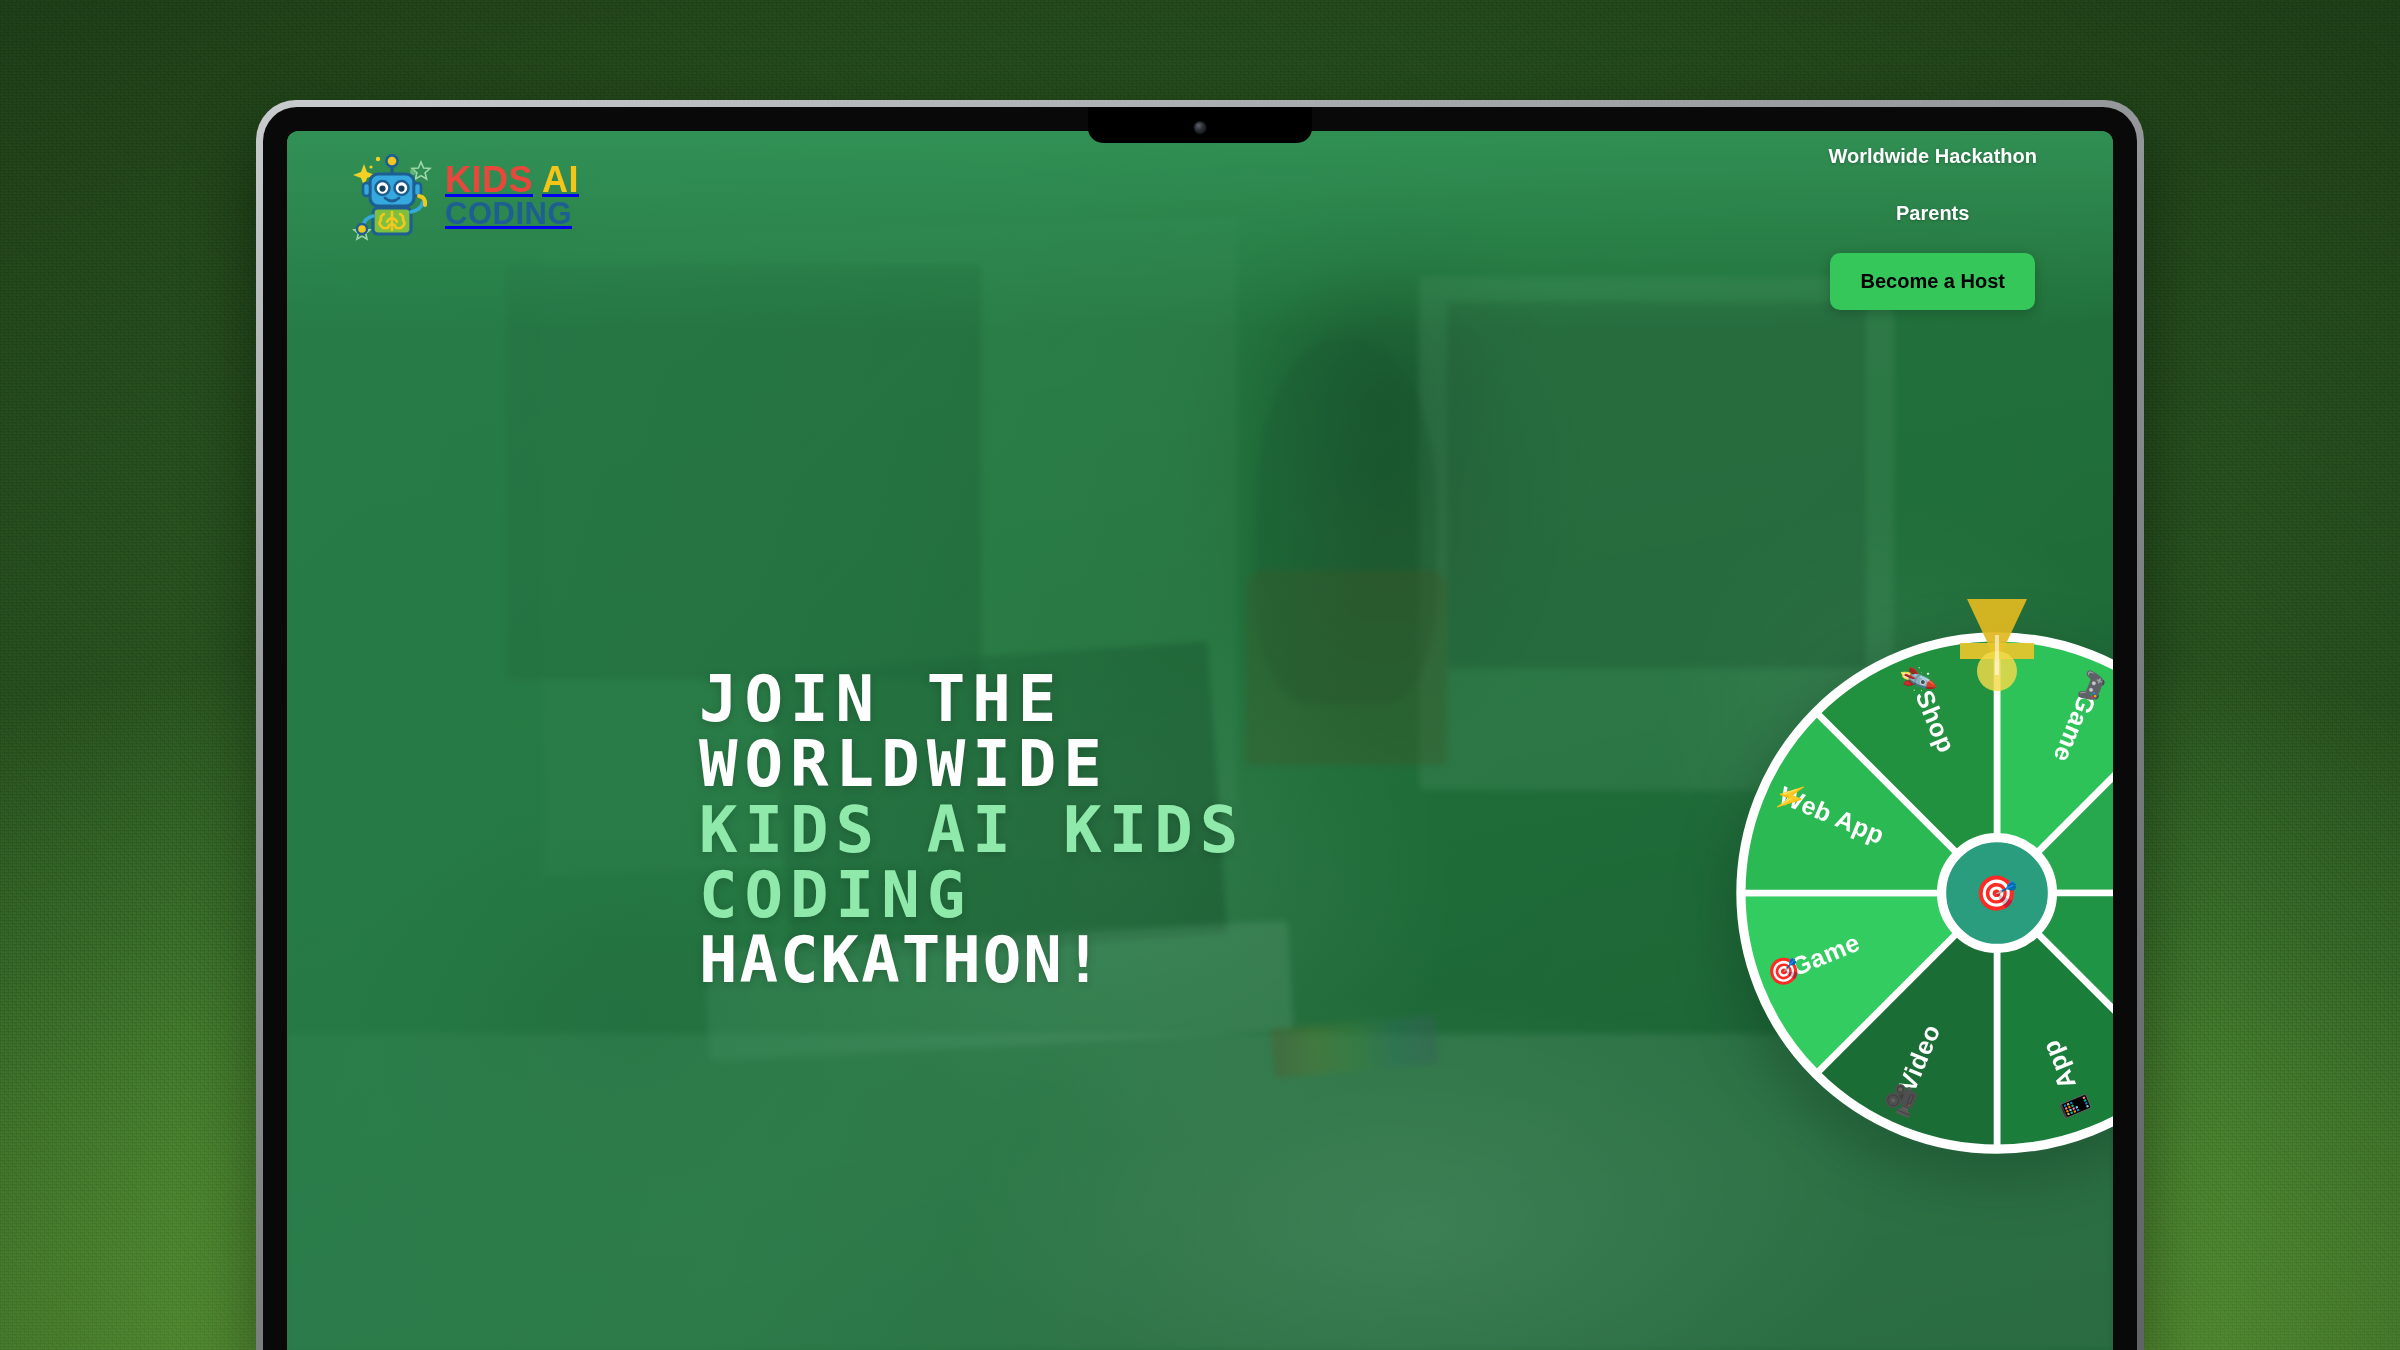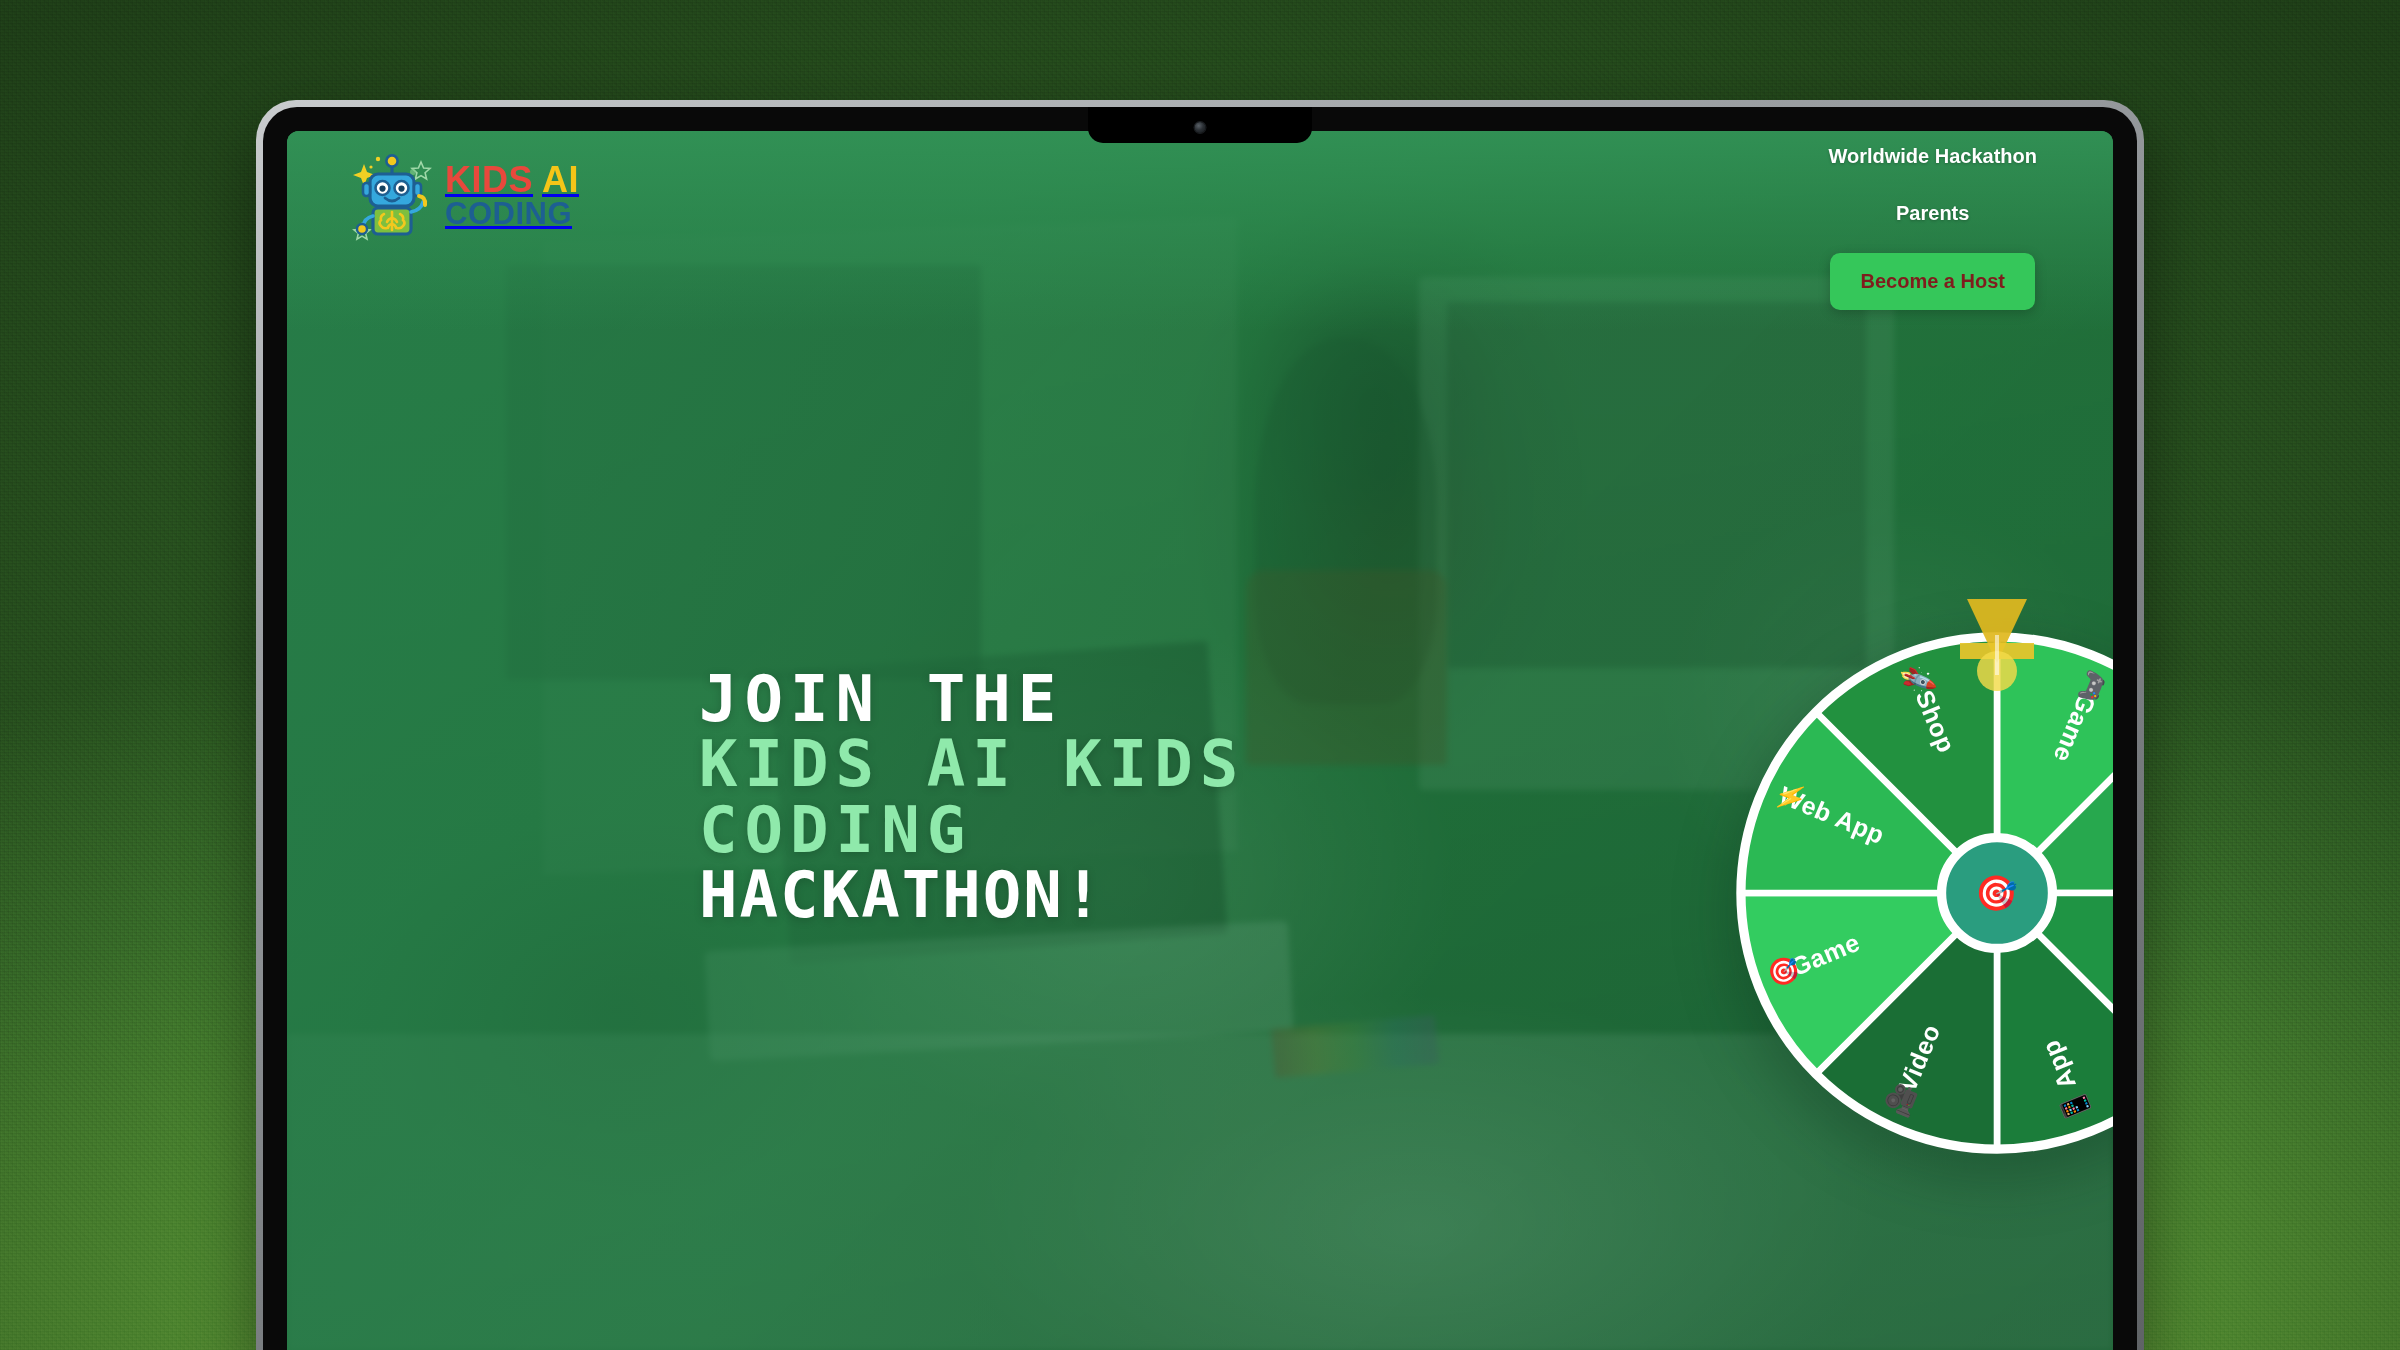--- a/index.html
+++ b/index.html
@@ -121,21 +121,21 @@
   #logo-ai{ color:#f5c518; margin-left:9px; }
   #logo-line2{ font-size:31px; font-weight:800; color:#1d5f92; letter-spacing:.5px; margin-top:2px; }
 
   #nav{ display:flex; align-items:center; gap:22px;flex-direction:column; }
   .nav-link{
     color:#fff; font-size:20px; font-weight:700; text-decoration:none;
     padding:6px 10px; white-space:nowrap;
     text-shadow:0 1px 3px rgba(0,0,0,.25);
   }
   #become-host{
-    background:#35c75a; color:#7f1d1d; border:none;
+    background:#35c75a; color:#000000; border:none;
     font-size:20px; font-weight:700; font-family:inherit;
     padding:17px 30px; border-radius:10px; cursor:pointer; white-space:nowrap;
     box-shadow:0 3px 12px rgba(0,0,0,.22);
   }
 
   
   #hero{ position:absolute; left:0; top:0; width:58%; height:100%; z-index:15; padding-left:124px; }
   #get-started{
     position:absolute; left:124px; top:408px;
     background:linear-gradient(135deg,#86e8a3 0%,#68dd8d 100%);
@@ -295,20 +295,21 @@
           <a class="nav-link" href="#">Worldwide Hackathon</a>
           <a class="nav-link" href="#">Parents</a>
           <button id="become-host">Become a Host</button>
         </nav>
       </div>
 
       <div id="hero">
 
         <div id="headline-wrap">
           <div class="hl">JOIN THE</div>
+          <div class="hl">WORLDWIDE</div>
           <div class="hl accent">KIDS AI KIDS</div>
           <div class="hl accent">CODING</div>
           <div class="hl tight">HACKATHON!</div>
         </div>
 
       </div>
 
       <div id="wheel-area">
         <div id="wheel-shadow"></div>
 

